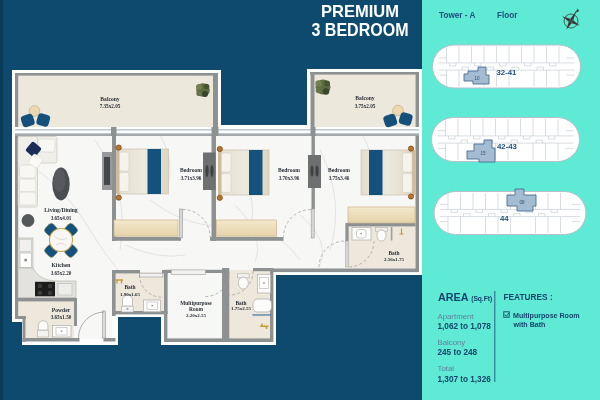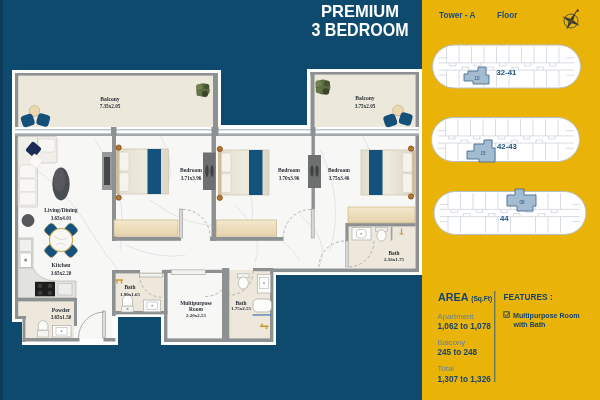--- a/index.html
+++ b/index.html
@@ -1,16 +1,16 @@
 <!DOCTYPE html>
 <html><head>
 <meta charset="utf-8">
 <style>
   html,body{margin:0;padding:0;}
-  .page{position:relative;width:600px;height:400px;background:#eab308;overflow:hidden;font-family:"Liberation Sans",sans-serif;}
+  .page{position:relative;width:600px;height:400px;background:#5eead4;overflow:hidden;font-family:"Liberation Sans",sans-serif;}
 </style>
 </head>
 <body>
 <div class="page">
 <svg width="600" height="400" viewBox="0 0 600 400">
 <defs>
   <linearGradient id="bedg" x1="0" y1="0" x2="1" y2="0">
     <stop offset="0" stop-color="#e3ddce"></stop>
           <stop offset="0.5" stop-color="#edeade"></stop>
           <stop offset="1" stop-color="#ded6c2"></stop>

